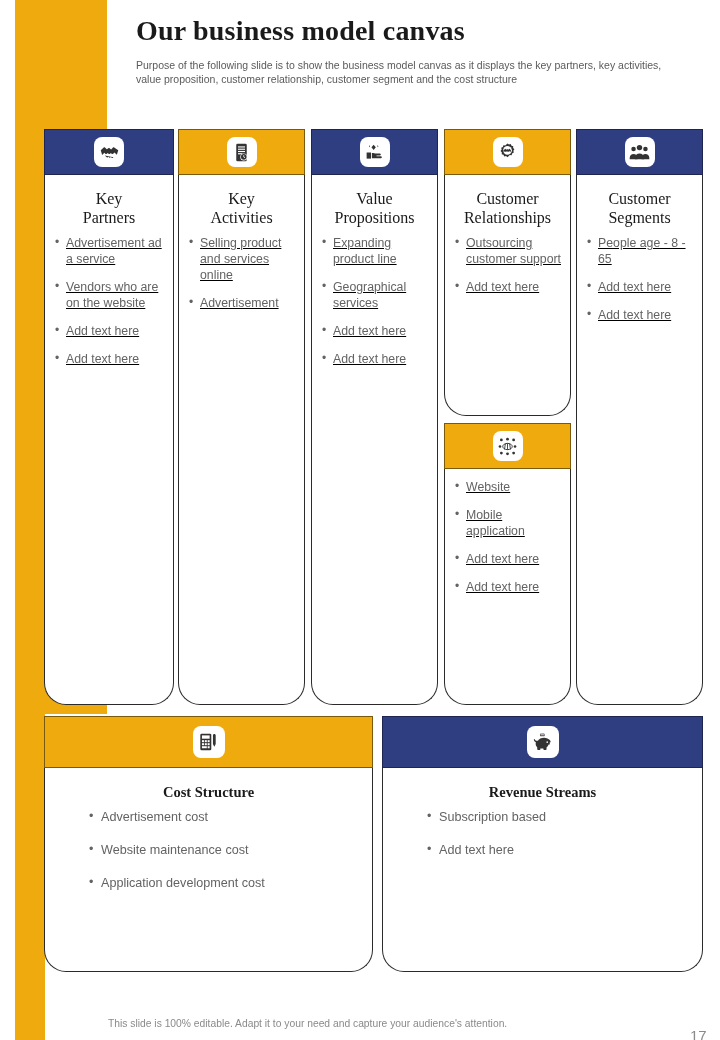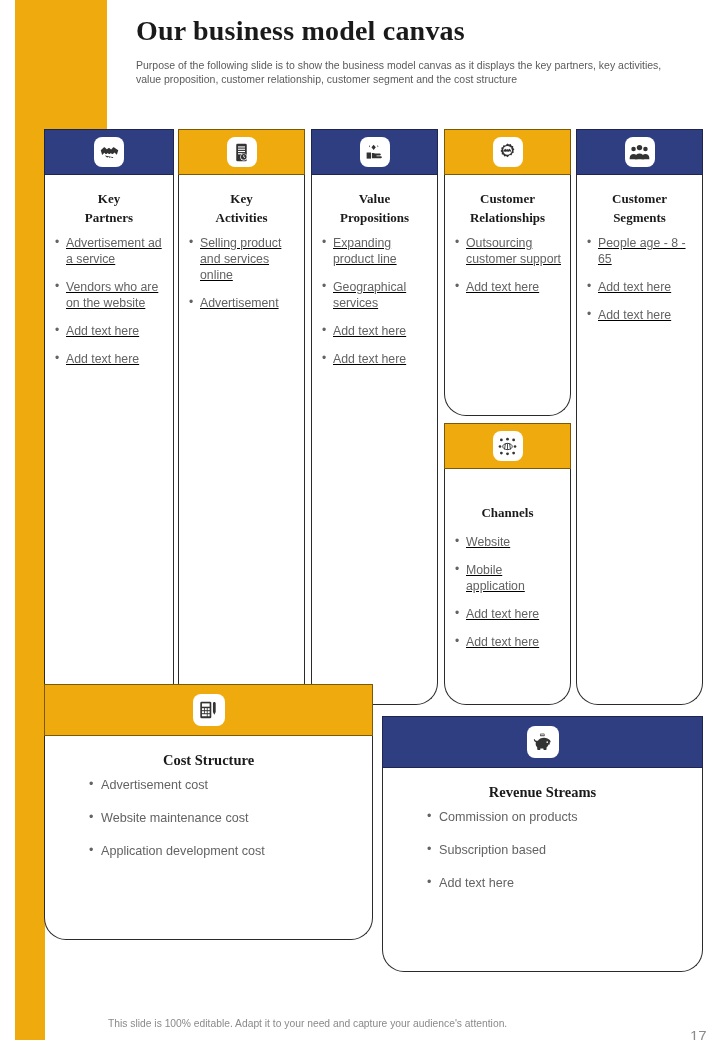--- a/index.html
+++ b/index.html
@@ -71,22 +71,22 @@
     position: relative;
     background: #ffffff;
     border: 1px solid #2b2b2b;
     border-top: none;
     box-sizing: border-box;
     border-bottom-left-radius: 22px;
     border-bottom-right-radius: 22px;
   }
   .card-title {
     font-family: "Liberation Serif", serif;
-    font-weight: bold;
-    font-size: 13px;
+    font-weight: normal;
+    font-size: 16px;
     color: #1a1a1a;
     text-align: center;
     line-height: 19px;
     padding: 14px 4px 2px 4px;
   }
   .bullets {
     list-style: none;
     margin: 0;
     padding: 6px 8px 0 10px;
     text-decoration: underline;
@@ -278,21 +278,20 @@
             <circle cx="12" cy="20.4" r="1.6"></circle>
             <circle cx="19" cy="19.5" r="1.6"></circle>
           <circle cx="3.4" cy="12" r="1.5"></circle>
             <circle cx="20.6" cy="12" r="1.5"></circle>
           <path d="M12 8.4c-3 0-5.4 1.6-5.4 3.6S9 15.6 12 15.6s5.4-1.6 5.4-3.6S15 8.4 12 8.4z" fill="none" stroke="#333" stroke-width="1.1"></path>
           <path d="M12 8.4v7.2M9.6 8.7l-1 6.6M14.4 8.7l1 6.6" stroke="#333" stroke-width="1"></path>
         </svg>
       </div>
     </div>
     <div class="card-body" style="height:236px;">
-      <div class="card-title" style="padding-top:34px;">Channels</div>
       <ul class="bullets" style="padding-top:10px;">
         <li>Website</li>
         <li>Mobile application</li>
         <li>Add text here</li>
         <li>Add text here</li>
       </ul>
     </div>
   </div>
 
   <div class="card" style="left:576px; top:129px; width:127px; height:576px;">
@@ -314,21 +313,21 @@
         <span>Segments</span>
       </div>
       <ul class="bullets">
         <li>People age - 8 - 65</li>
         <li>Add text here</li>
         <li>Add text here</li>
       </ul>
     </div>
   </div>
 
-  <div class="card" style="left:44px; top:684px; width:329px; height:256px;">
+  <div class="card" style="left:44px; top:716px; width:329px; height:256px;">
     <div class="card-head orange" style="height:52px;">
       <div class="icon-tile" style="width:32px;height:32px;">
         <svg width="22" height="22" viewBox="0 0 24 24" fill="#333">
           <rect x="2.5" y="3" width="12" height="18" rx="1.4"></rect>
           <rect x="4.3" y="4.8" width="8.4" height="3.6" fill="#fff"></rect>
           <rect x="4.3" y="10" width="2.2" height="2.2" fill="#fff"></rect>
           <rect x="7.4" y="10" width="2.2" height="2.2" fill="#fff"></rect>
           <rect x="10.5" y="10" width="2.2" height="2.2" fill="#fff"></rect>
           <rect x="4.3" y="13.3" width="2.2" height="2.2" fill="#fff"></rect>
           <rect x="7.4" y="13.3" width="2.2" height="2.2" fill="#fff"></rect>
@@ -356,21 +355,20 @@
           <path d="M11.3 2.2c1.5 0 2.7 1 2.7 2.2 0 .5-.2 1-.5 1.3h-4.4c-.3-.4-.5-.8-.5-1.3 0-1.2 1.2-2.2 2.7-2.2z" fill="#555"></path>
           <path d="M9.4 4.1h3.8M10 2.9h2.6" stroke="#fff" stroke-width="0.7"></path>
           <path d="M20.4 12.4c0-.9-.4-1.8-1-2.5-1.3-1.6-3.6-2.6-6.2-2.6-3 0-5.6 1.3-6.8 3.3H4.6c-.8 0-1.4-.7-1.4-1.5H2c0 1.6.9 2.9 2.2 3.3-.1.5-.2 1-.2 1.5 0 1.5.6 2.9 1.7 3.9v2c0 .5.4.9.9.9h1.7c.5 0 .9-.4.9-.9v-.9c.5.1 1.1.2 1.7.2.5 0 1 0 1.5-.1v.8c0 .5.4.9.9.9h1.7c.5 0 .9-.4.9-.9v-2.1c1.1-.8 1.9-1.9 2.2-3.1h1.3v-2.2h-.9z"></path>
           <circle cx="16.6" cy="12.2" r="0.9" fill="#fff"></circle>
         </svg>
       </div>
     </div>
     <div class="card-body" style="height:204px;">
       <div class="panel-title">Revenue Streams</div>
       <ul class="panel-bullets">
-        <li>Commission on products</li>
         <li>Subscription based</li>
         <li>Add text here</li>
       </ul>
     </div>
   </div>
 
   <div class="footer-note">This slide is 100% editable. Adapt it to your need and capture your audience's attention.</div>
   <div class="page-num">17</div>
 
 </div>

